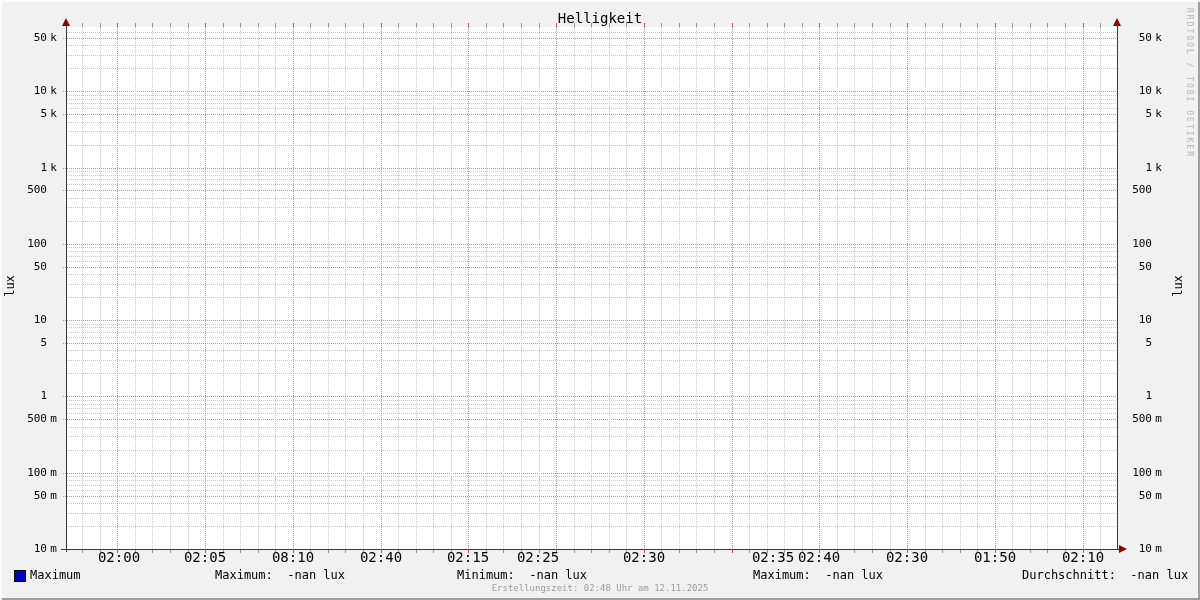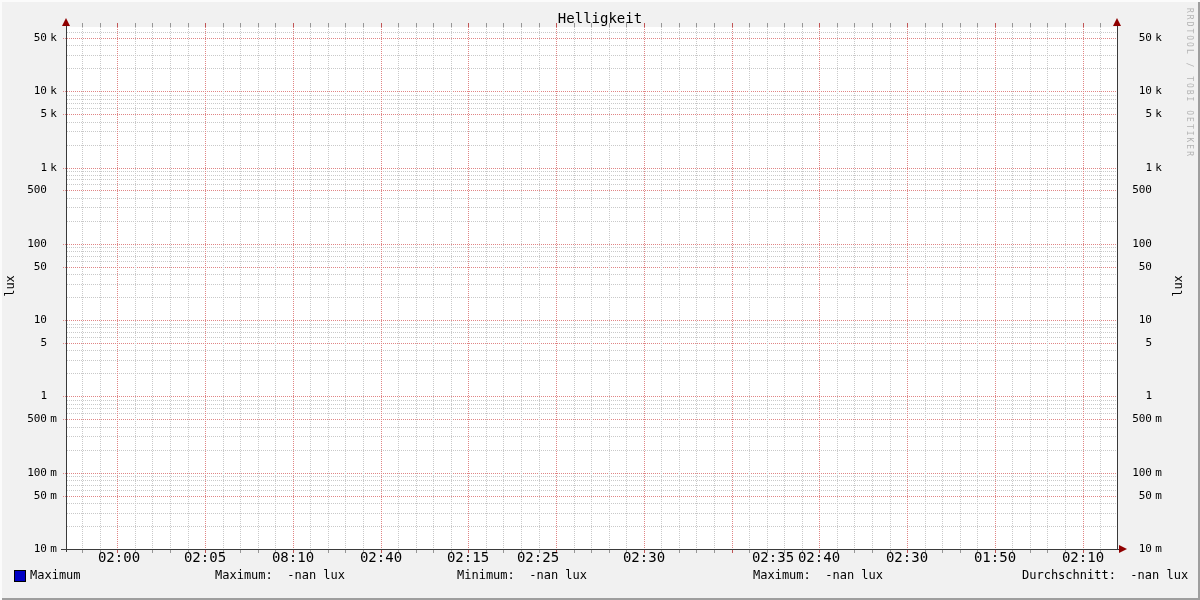--- a/index.html
+++ b/index.html
@@ -331,13 +331,14 @@
 
   <div class="legend-swatch" style="background: rgb(0, 0, 196);"></div>
   <div class="legend-label">Maximum</div>
   <div id="legend-stats">
       <div class="legend-stat" style="left: 215px;">Maximum:  -nan lux</div>
       <div class="legend-stat" style="left: 457px;">Minimum:  -nan lux</div>
       <div class="legend-stat" style="left: 753px;">Maximum:  -nan lux</div>
       <div class="legend-stat" style="left: 1022px;">Durchschnitt:  -nan lux</div>
     </div>
 
+  <div class="footer">Erstellungszeit: 02:48 Uhr am 12.11.2025</div>
 </div>
 
 </body></html>

